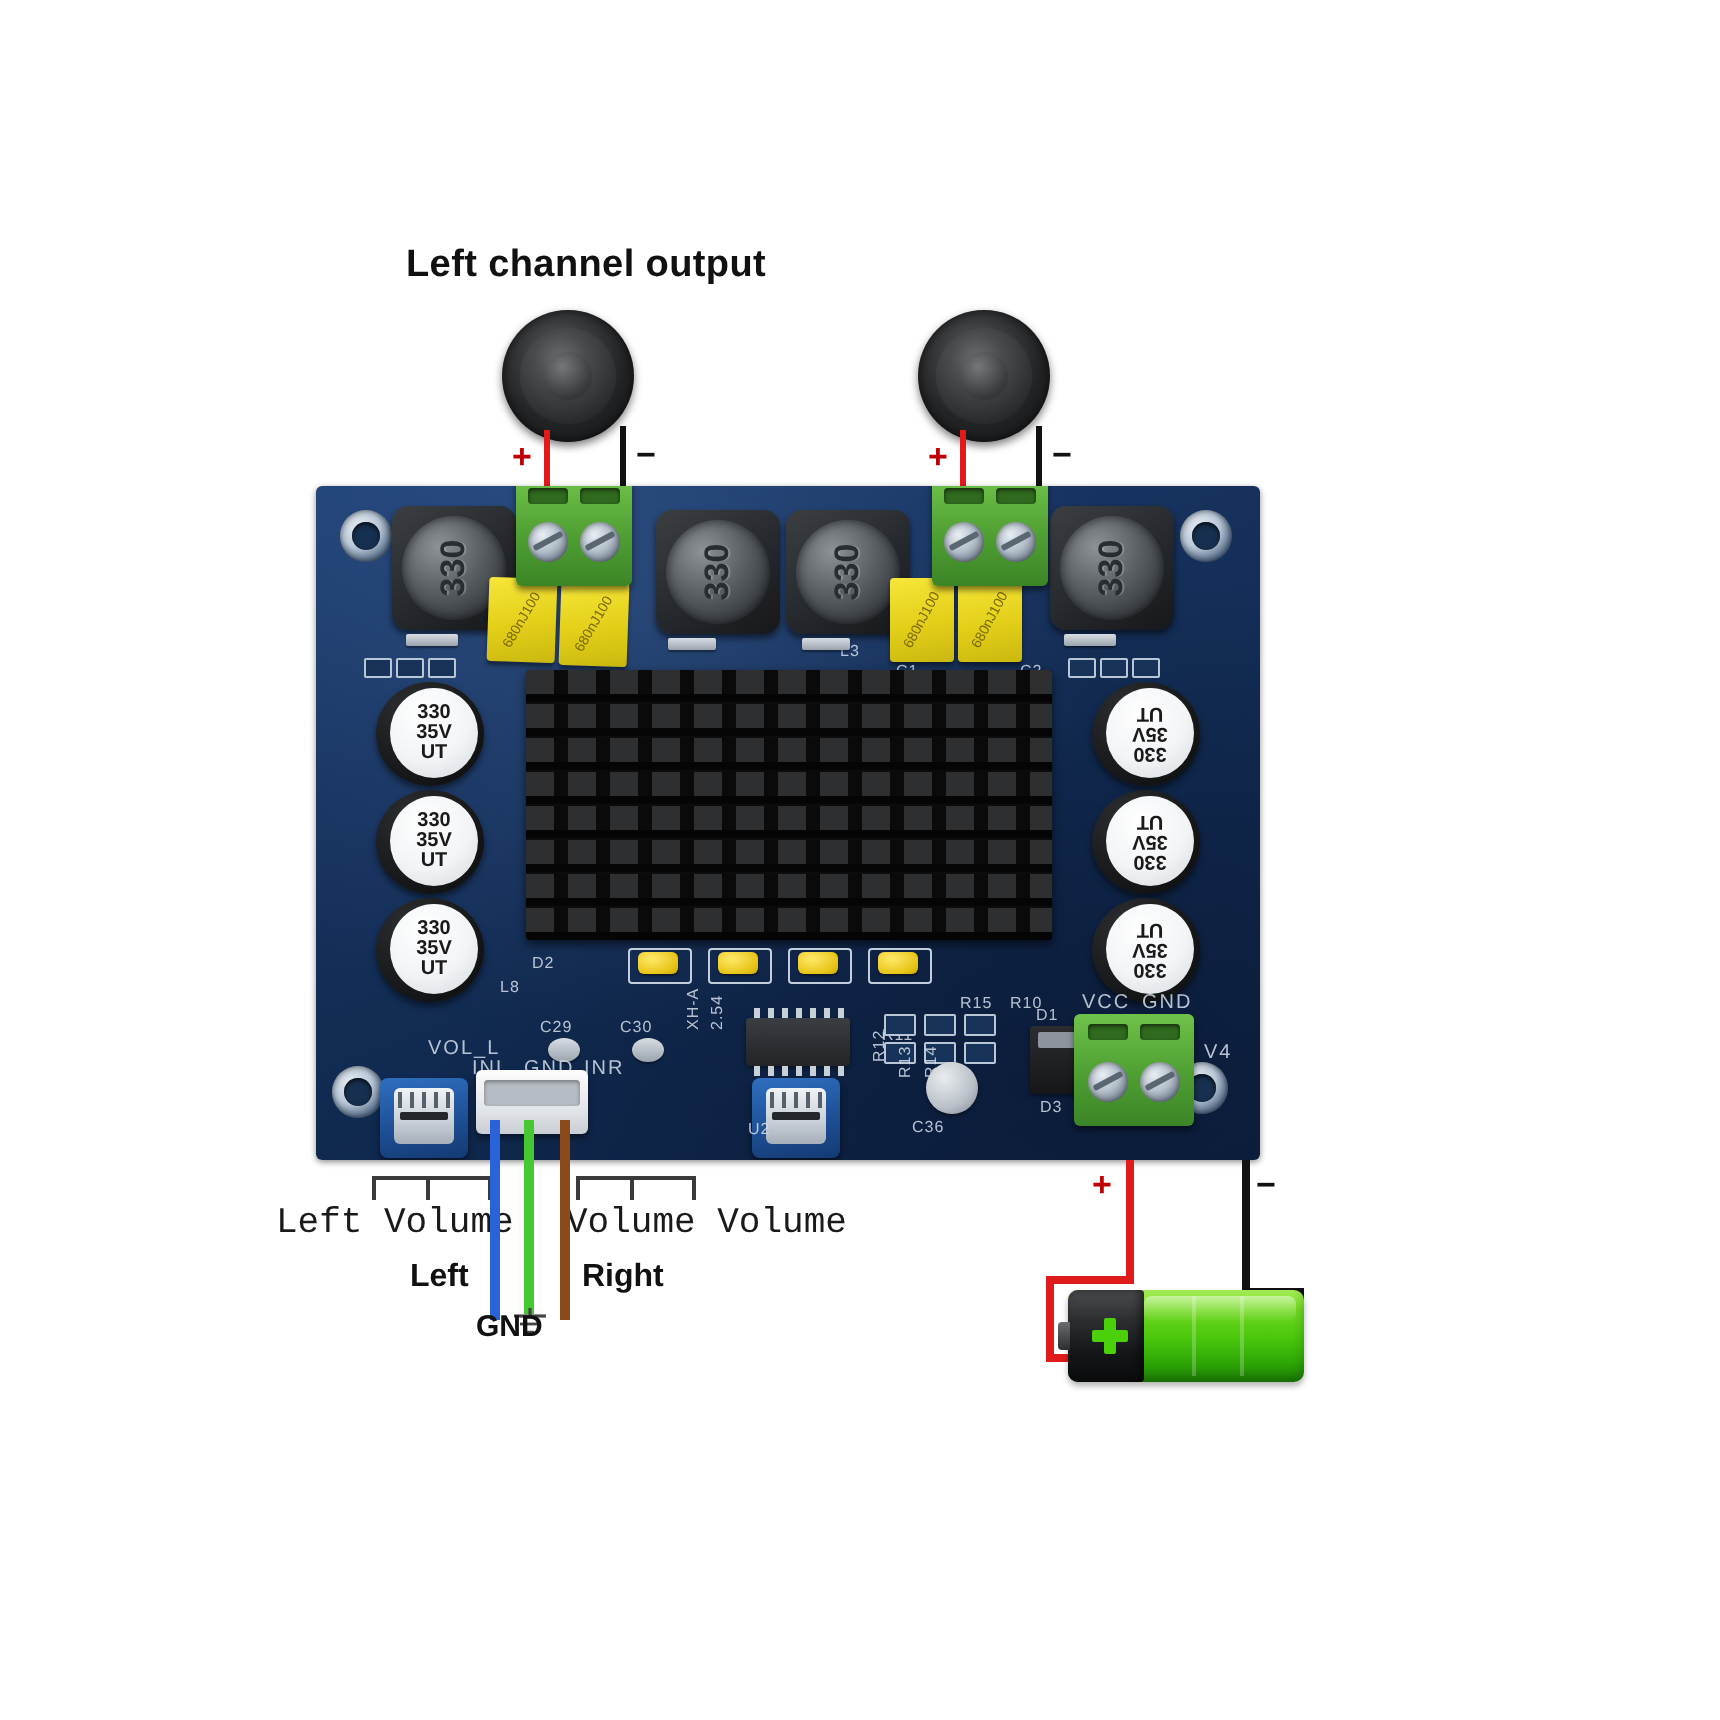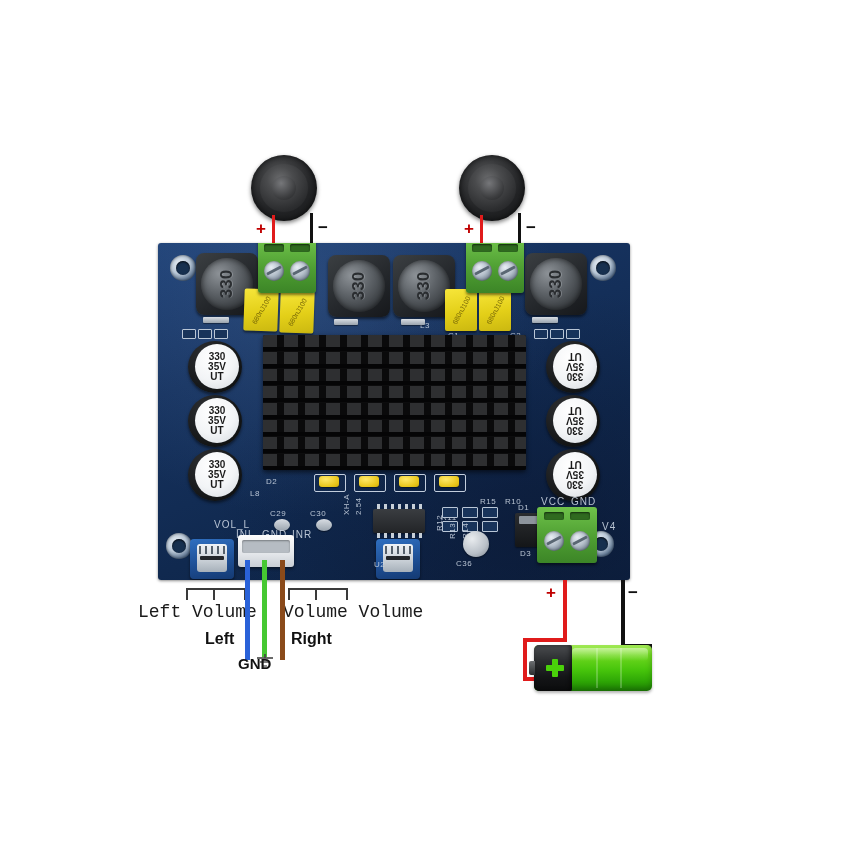--- a/index.html
+++ b/index.html
@@ -160,20 +160,21 @@
     background:linear-gradient(180deg,#6b6e71,#2b2d2f);}
   .batt-seg{position:absolute;top:3px;width:2px;height:40px;background:rgba(255,255,255,.22);}
   #batt-gloss{position:absolute;left:38px;top:3px;width:76px;height:13px;border-radius:4px;
     background:linear-gradient(180deg,rgba(255,255,255,.45),rgba(255,255,255,0));}
 </style>
 </head>
 <body>
 
 <div id="stage">
 
+  <div class="lbl hdr" style="left:203px;top:122px;">Left channel output</div>
 
   <div class="spk" style="left:251px;top:155px;">
     <div class="cone"></div>
     <div class="dome"></div>
   </div>
   <div class="spk" style="left:459px;top:155px;">
     <div class="cone"></div>
     <div class="dome"></div>
   </div>
 

